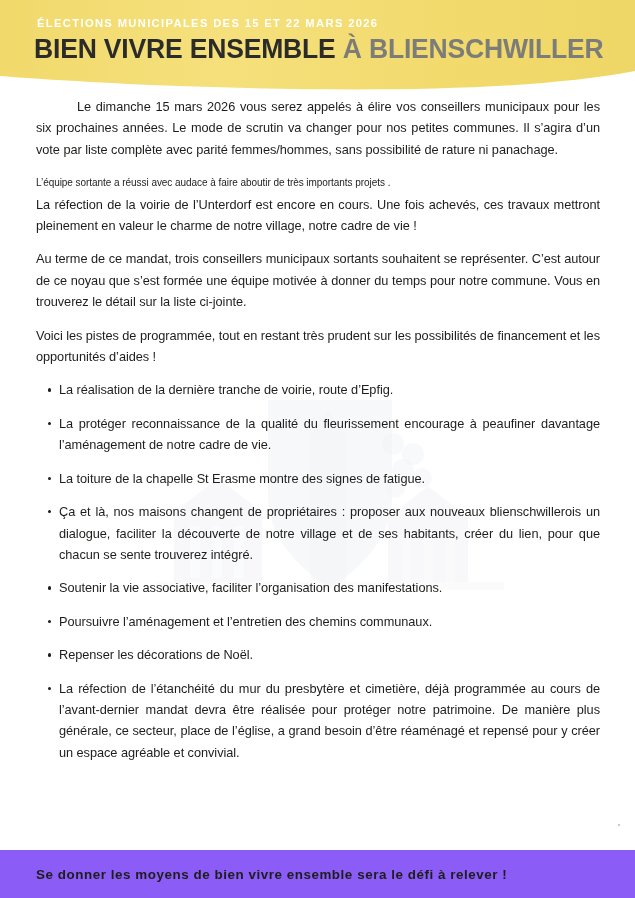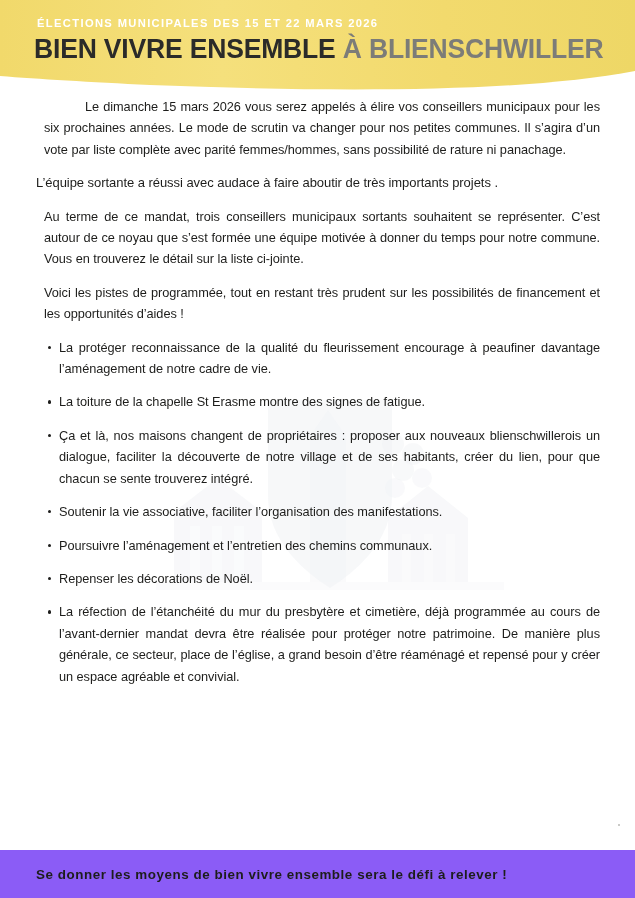--- a/index.html
+++ b/index.html
@@ -94,32 +94,32 @@
     left: 0;
     top: 96px;
     width: 635px;
     z-index: 3;
   }
   .para {
     color: #1d1d1b;
     font-size: 12.75px;
     line-height: 21.4px;
     text-align: justify;
-    margin: 0 0 12px 8px;
+    margin: 0 0 12px 0;
     padding: 0 35px 0 36px;
     font-family: "Liberation Sans", "DejaVu Sans", sans-serif;
     letter-spacing: -0.05px;
   }
   .para.indent { text-indent: 41px; }
   .para-block {
     margin: 0 0 12px 0;
   }
   .para-line {
     color: #1d1d1b;
-    font-size: 13px;
+    font-size: 10px;
     line-height: 21.4px;
     text-align: left;
     margin: 0;
     padding: 0 35px 0 36px;
     letter-spacing: -0.05px;
   }
 
   
   .bullets {
     list-style: none;
@@ -242,28 +242,30 @@
       </div>
     </div>
   </div>
 
   <div class="body-content">
 
     <p class="para indent">Le dimanche 15 mars 2026 vous serez appelés à élire vos conseillers municipaux pour les six prochaines années. Le mode de scrutin va changer pour nos petites communes. Il s’agira d’un vote par liste complète avec parité femmes/hommes, sans possibilité de rature ni panachage.</p>
 
     <div class="para-block">
       <p class="para-line">L’équipe sortante a réussi avec audace à faire aboutir de très importants projets .</p>
+      <p class="para" style="margin:0;">La réfection de la voirie de l’Unterdorf est encore en cours. Une fois achevés, ces travaux mettront pleinement en valeur le charme de notre village, notre cadre de vie !</p>
     </div>
 
     <p class="para">Au terme de ce mandat, trois conseillers municipaux sortants souhaitent se représenter. C’est autour de ce noyau que s’est formée une équipe motivée à donner du temps pour notre commune. Vous en trouverez le détail sur la liste ci-jointe.</p>
 
 
     <p class="para">Voici les pistes de programmée, tout en restant très prudent sur les possibilités de financement et les opportunités d’aides !</p>
 
     <ul class="bullets">
+      <li>La réalisation de la dernière tranche de voirie, route d’Epfig.</li>
       <li>La protéger reconnaissance de la qualité du fleurissement encourage à peaufiner davantage l’aménagement de notre cadre de vie.</li>
       <li>La toiture de la chapelle St Erasme montre des signes de fatigue.</li>
       <li>Ça et là, nos maisons changent de propriétaires : proposer aux nouveaux blienschwillerois un dialogue, faciliter la découverte de notre village et de ses habitants, créer du lien, pour que chacun se sente trouverez intégré.</li>
       <li>Soutenir la vie associative, faciliter l’organisation des manifestations.</li>
       <li>Poursuivre l’aménagement et l’entretien des chemins communaux.</li>
       <li>Repenser les décorations de Noël.</li>
       <li>La réfection de l’étanchéité du mur du presbytère et cimetière, déjà programmée au cours de l’avant-dernier mandat devra être réalisée pour protéger notre patrimoine. De manière plus générale, ce secteur, place de l’église, a grand besoin d’être réaménagé et repensé pour y créer un espace agréable et convivial.</li>
     </ul>
   </div>
 

